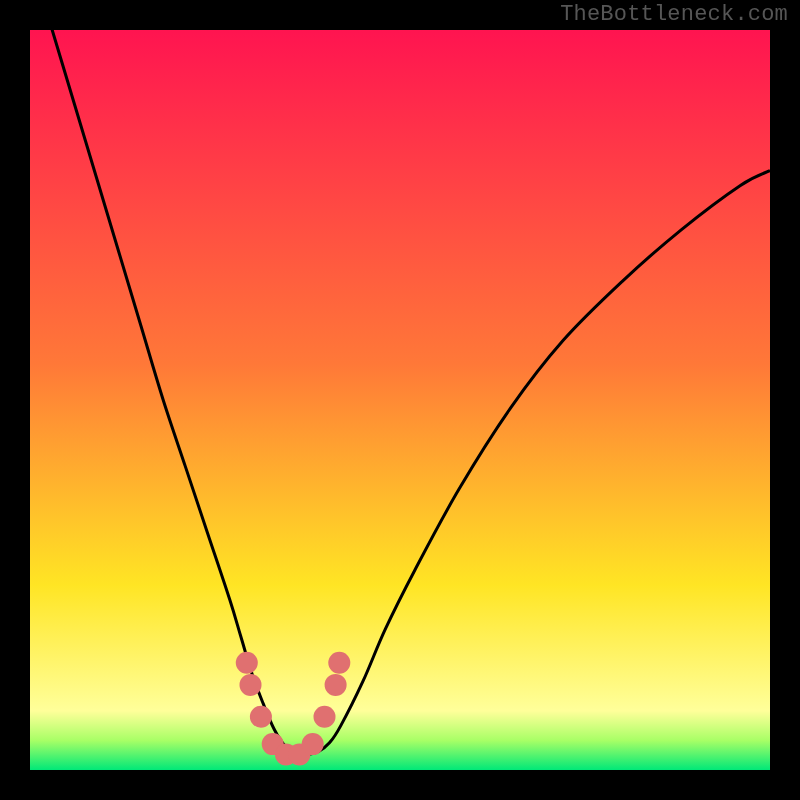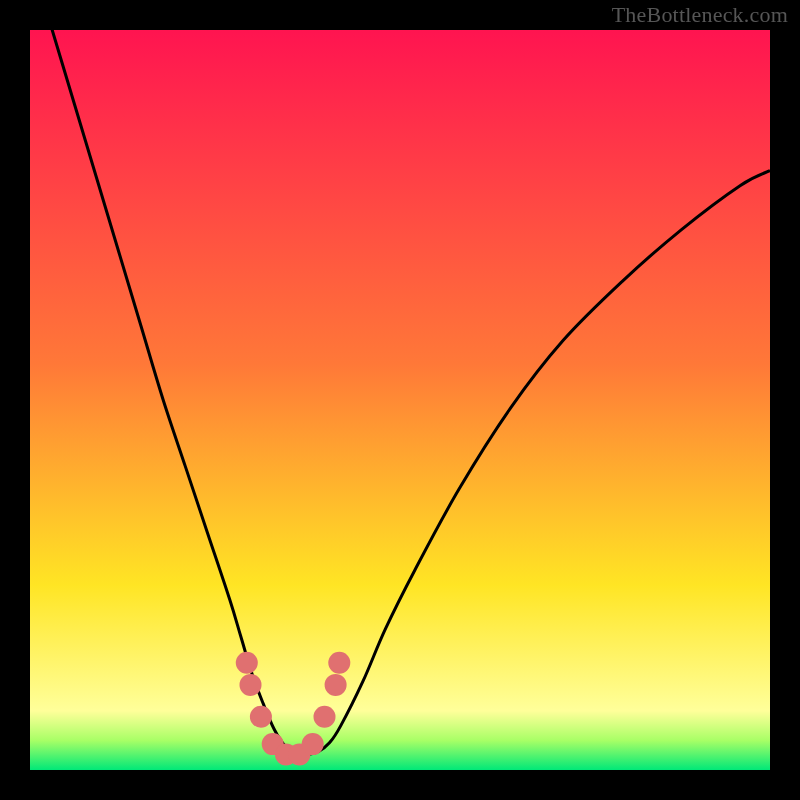--- a/index.html
+++ b/index.html
@@ -15,21 +15,21 @@
     left: 0;
     top: 0;
     width: 800px;
     height: 800px;
     background: #000;
   }
   .watermark {
     position: absolute;
     top: 2px;
     right: 12px;
-    font-family: Liberation Serif, serif;
+    font-family: Liberation Mono, monospace;
     font-size: 22px;
     font-weight: 500;
     color: #565656;
     letter-spacing: 0.2px;
   }
   .plot {
     position: absolute;
     left: 30px;
     top: 30px;
     width: 740px;

